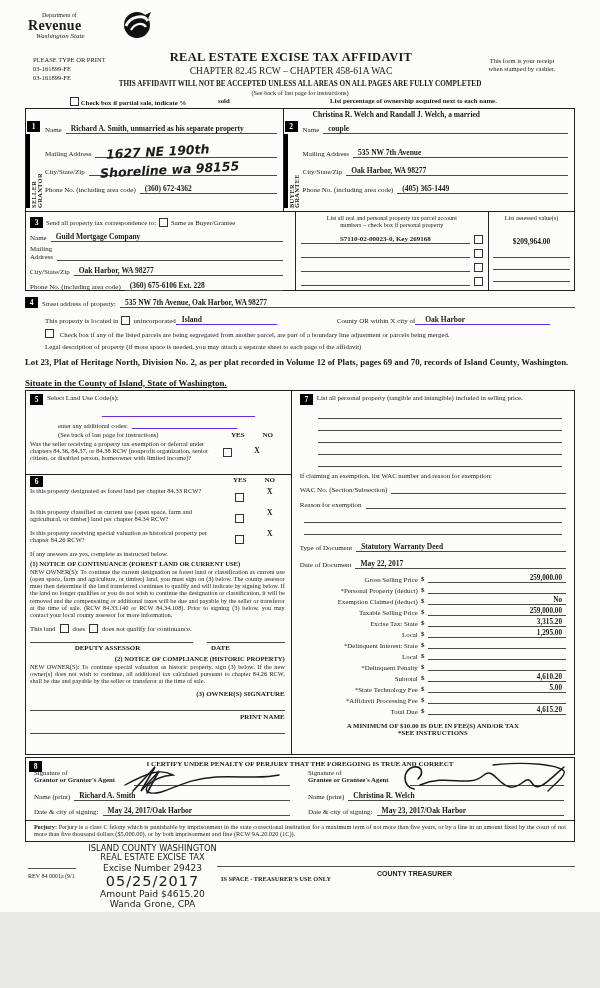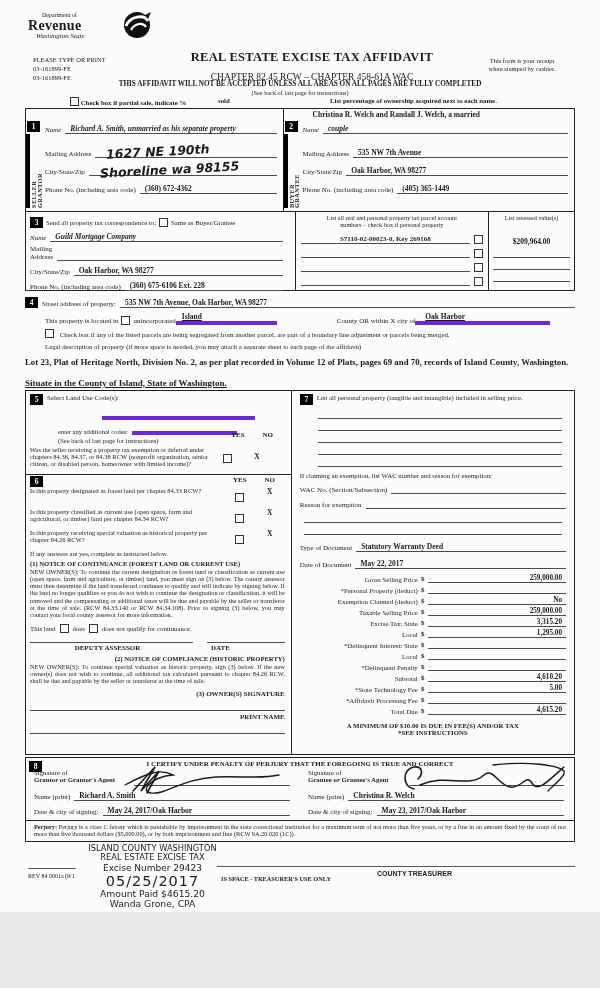--- a/index.html
+++ b/index.html
@@ -1,54 +1,54 @@
 <!DOCTYPE html>
 <html><head>
 <meta charset="utf-8">
 <style>
   html,body{margin:0;padding:0;background:#e8e8e6;}
   .page{position:relative;width:600px;height:912px;background:#fcfcfa;color:#1a1a1a;
         font-family:"Liberation Serif",serif;overflow:hidden;margin:0 auto;}
   .b{font-weight:bold;} .t65{font-size:6.5px;}
   .t7{font-size:7px;} .t75{font-size:7.5px;}
-  .ul{border-bottom:4px solid #6d28d9;text-decoration:underline;}
+  .ul{border-bottom:1px solid #6d28d9;}
   .cb{display:inline-block;width:7px;height:7px;border:1px solid #333;background:#fff;vertical-align:-1px;}
   .numbox{display:inline-block;width:13px;height:11px;background:#000;color:#fff;font-size:7.5px;
           font-weight:bold;text-align:center;line-height:11px;flex:none;}
   
   .header{position:relative;height:108px;}
   .logo{position:absolute;left:28px;top:12px;}
   .logo .l1{font-size:6px;margin-left:14px;line-height:7px;}
   .logo .l2{font-size:14px;font-weight:bold;line-height:13px;letter-spacing:.3px;}
   .logo .l3{font-size:7px;font-style:italic;margin-left:8px;line-height:8px;}
   .logoswirl{position:absolute;left:92px;top:-4px;}
   .plate{position:absolute;left:33px;top:55px;font-size:6.5px;line-height:9px;}
-  .titleblock{position:absolute;left:147px;top:50px;width:330px;text-align:center;}
+  .titleblock{position:absolute;left:126px;top:50px;width:330px;text-align:center;}
   .title{font-size:12.5px;font-weight:bold;letter-spacing:.3px;}
-  .subtitle{font-size:9.5px;margin-top:7px;}
+  .subtitle{font-size:9.5px;margin-top:1px;}
   .receipt{position:absolute;left:472px;top:57px;width:100px;font-size:6.5px;line-height:8px;text-align:center;}
   .warning{position:absolute;left:0;top:80px;width:100%;text-align:center;font-size:7.2px;font-weight:bold;}
   .seeback{position:absolute;left:0;top:89px;width:100%;text-align:center;font-size:6.3px;}
   .partialrow{position:absolute;left:0;top:97px;width:100%;font-size:6.8px;font-weight:bold;}
   .partialrow .pleft{position:absolute;left:70px;top:0;}
   .partialrow .sold{position:absolute;left:218px;top:0;}
   .partialrow .pright{position:absolute;left:330px;top:0;}
   
   .formwrap{margin:0 25px;width:550px;}
   .box12{border:1.2px solid #222;border-bottom:none;height:102px;display:flex;}
   .half{position:relative;padding:0 0 0 17px;box-sizing:border-box;}
   .half.hl{width:47%;border-right:1.2px solid #222;}
   .half.hr{width:53%;}
   .rail{position:absolute;left:0;top:25px;bottom:3px;width:16px;display:flex;}
   .railbar{width:5px;background:#000;}
   .vwrap{display:flex;flex-direction:row;padding-left:1px;}
   .vtext{writing-mode:vertical-rl;transform:rotate(180deg);font-size:6.3px;font-weight:bold;line-height:5.5px;letter-spacing:.4px;}
   .half .nbx{position:absolute;left:1px;top:12px;}
   .ovrow{height:11px;margin:1px 6px 0 12px;font-size:7.5px;font-weight:bold;}
-  .namerow{display:flex;align-items:flex-end;height:13px;margin:0 6px 0 2px;font-style:italic;}
+  .namerow{display:flex;align-items:flex-end;height:13px;margin:0 6px 0 2px;}
   .frow{display:flex;align-items:flex-end;height:16px;margin:2px 6px 0 2px;}
   .frow.m1{margin-top:8px;}
   .flabel{font-size:7px;white-space:nowrap;padding-right:4px;flex:none;}
   .fval{flex:1;border-bottom:1px solid #4a4a4a;font-weight:bold;font-size:7.5px;padding-left:5px;white-space:nowrap;overflow:visible;}
   .hand{font-family:"DejaVu Sans",sans-serif;font-style:italic;font-size:12.5px;display:inline-block;
         transform:rotate(-3deg);position:relative;top:2px;left:6px;font-weight:bold;}
   .box3{border:1.2px solid #222;height:78px;display:flex;}
   .c3a{width:49%;position:relative;padding:2px 6px 0 4px;box-sizing:border-box;}
   .c3b{width:35.5%;border-left:1.2px solid #222;border-right:1.2px solid #222;box-sizing:border-box;padding:1px 5px 0 5px;}
   .c3c{width:15.5%;box-sizing:border-box;padding:1px 4px 0 4px;text-align:center;}

